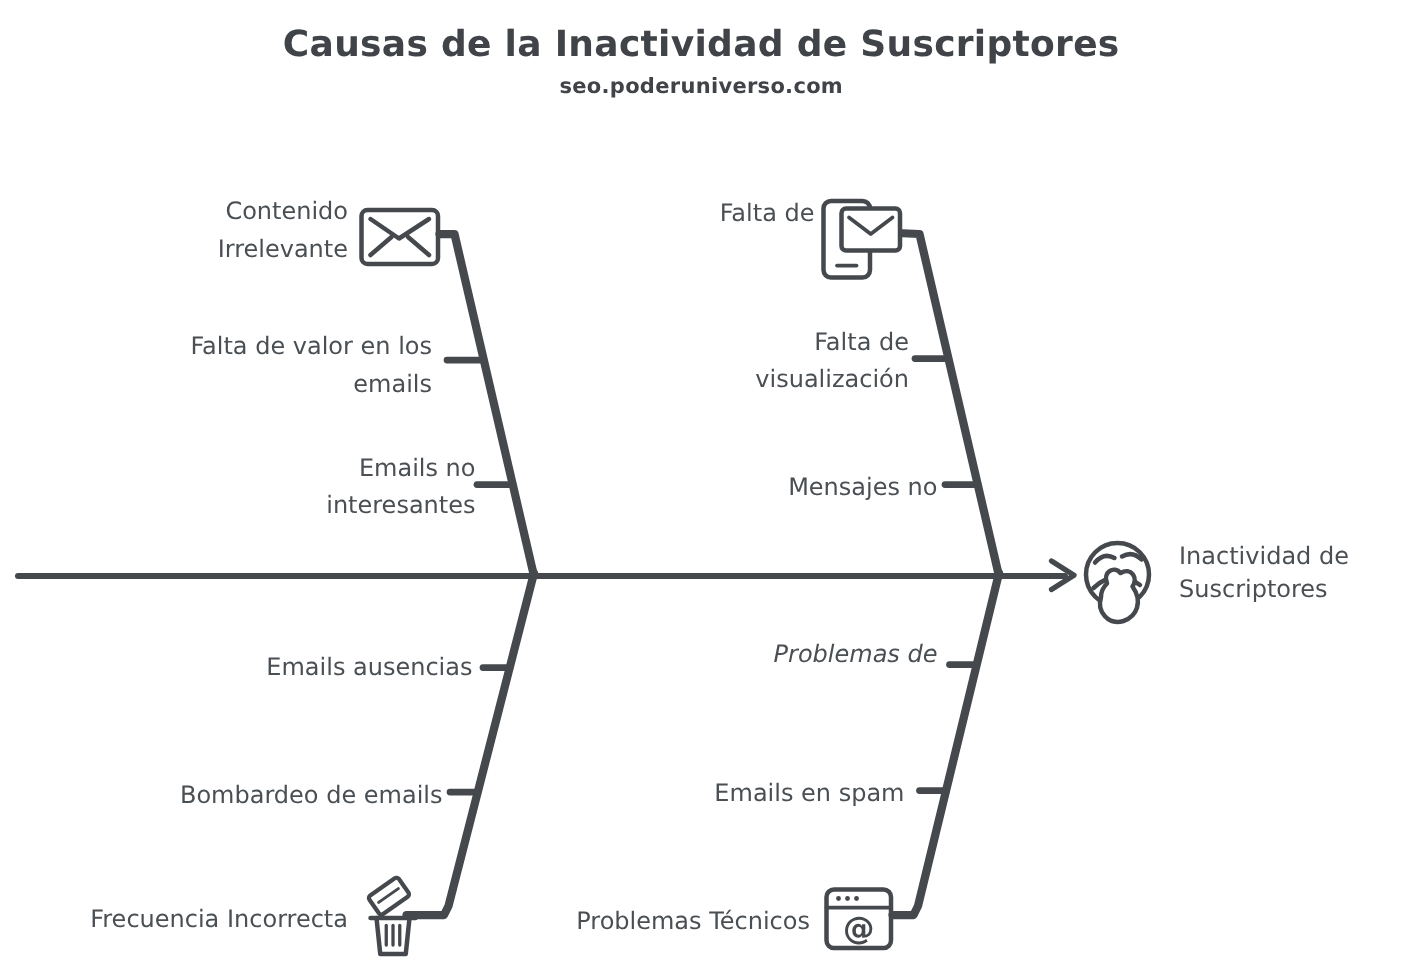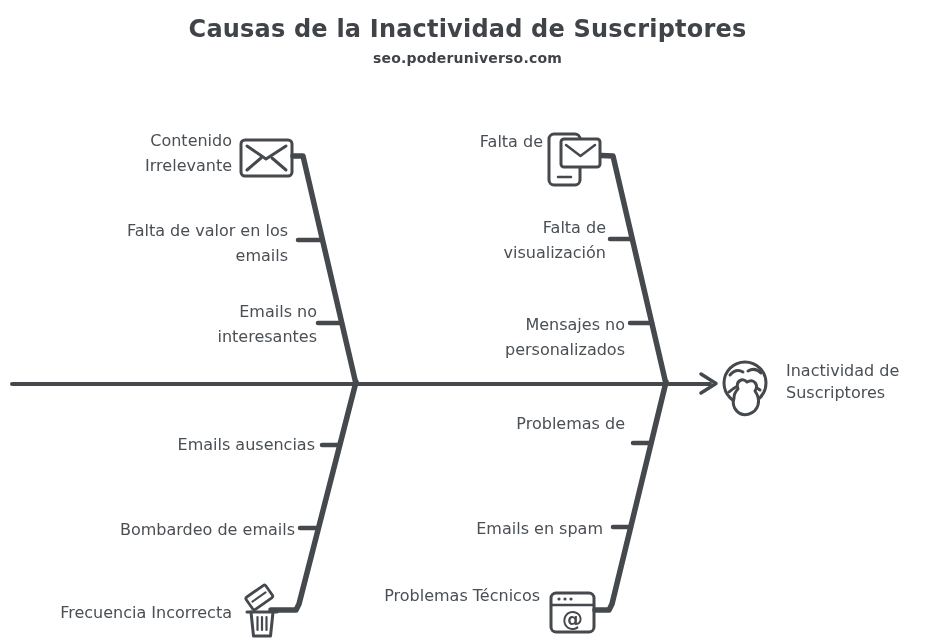--- a/index.html
+++ b/index.html
@@ -118,40 +118,39 @@
 
   <div class="label" style="top:129px;right:407px;">
     <span>Falta de</span>
   </div>
   <div class="label" style="top:215px;right:344px;">
     <span>Falta de</span>
     <span>visualización</span>
   </div>
   <div class="label" style="top:284px;right:325px;margin-top:28px;">
     <span>Mensajes no</span>
-    <span>personalizados</span>
   </div>
 
   <div class="label single" style="top:432px;right:635px;">
     <span>Emails ausencias</span>
   </div>
   <div class="label single" style="top:517px;right:655px;">
     <span>Bombardeo de emails</span>
   </div>
   <div class="label single" style="top:600px;right:718px;">
     <span>Frecuencia Incorrecta</span>
   </div>
 
-  <div class="label" style="top:411px;right:325px;">
+  <div class="label" style="top:423px;right:325px;font-style:italic;">
     <span>Problemas de</span>
   </div>
   <div class="label single" style="top:516px;right:347px;text-align:right;">
     <span>Emails en spam</span>
   </div>
-  <div class="label single" style="top:583px;right:410px;">
+  <div class="label single" style="top:601px;right:410px;">
     <span>Problemas Técnicos</span>
   </div>
 
   <div class="label left" style="top:360px;left:786px;">
     <span>Inactividad de</span>
     <span>Suscriptores</span>
   </div>
 
 </div>
 

